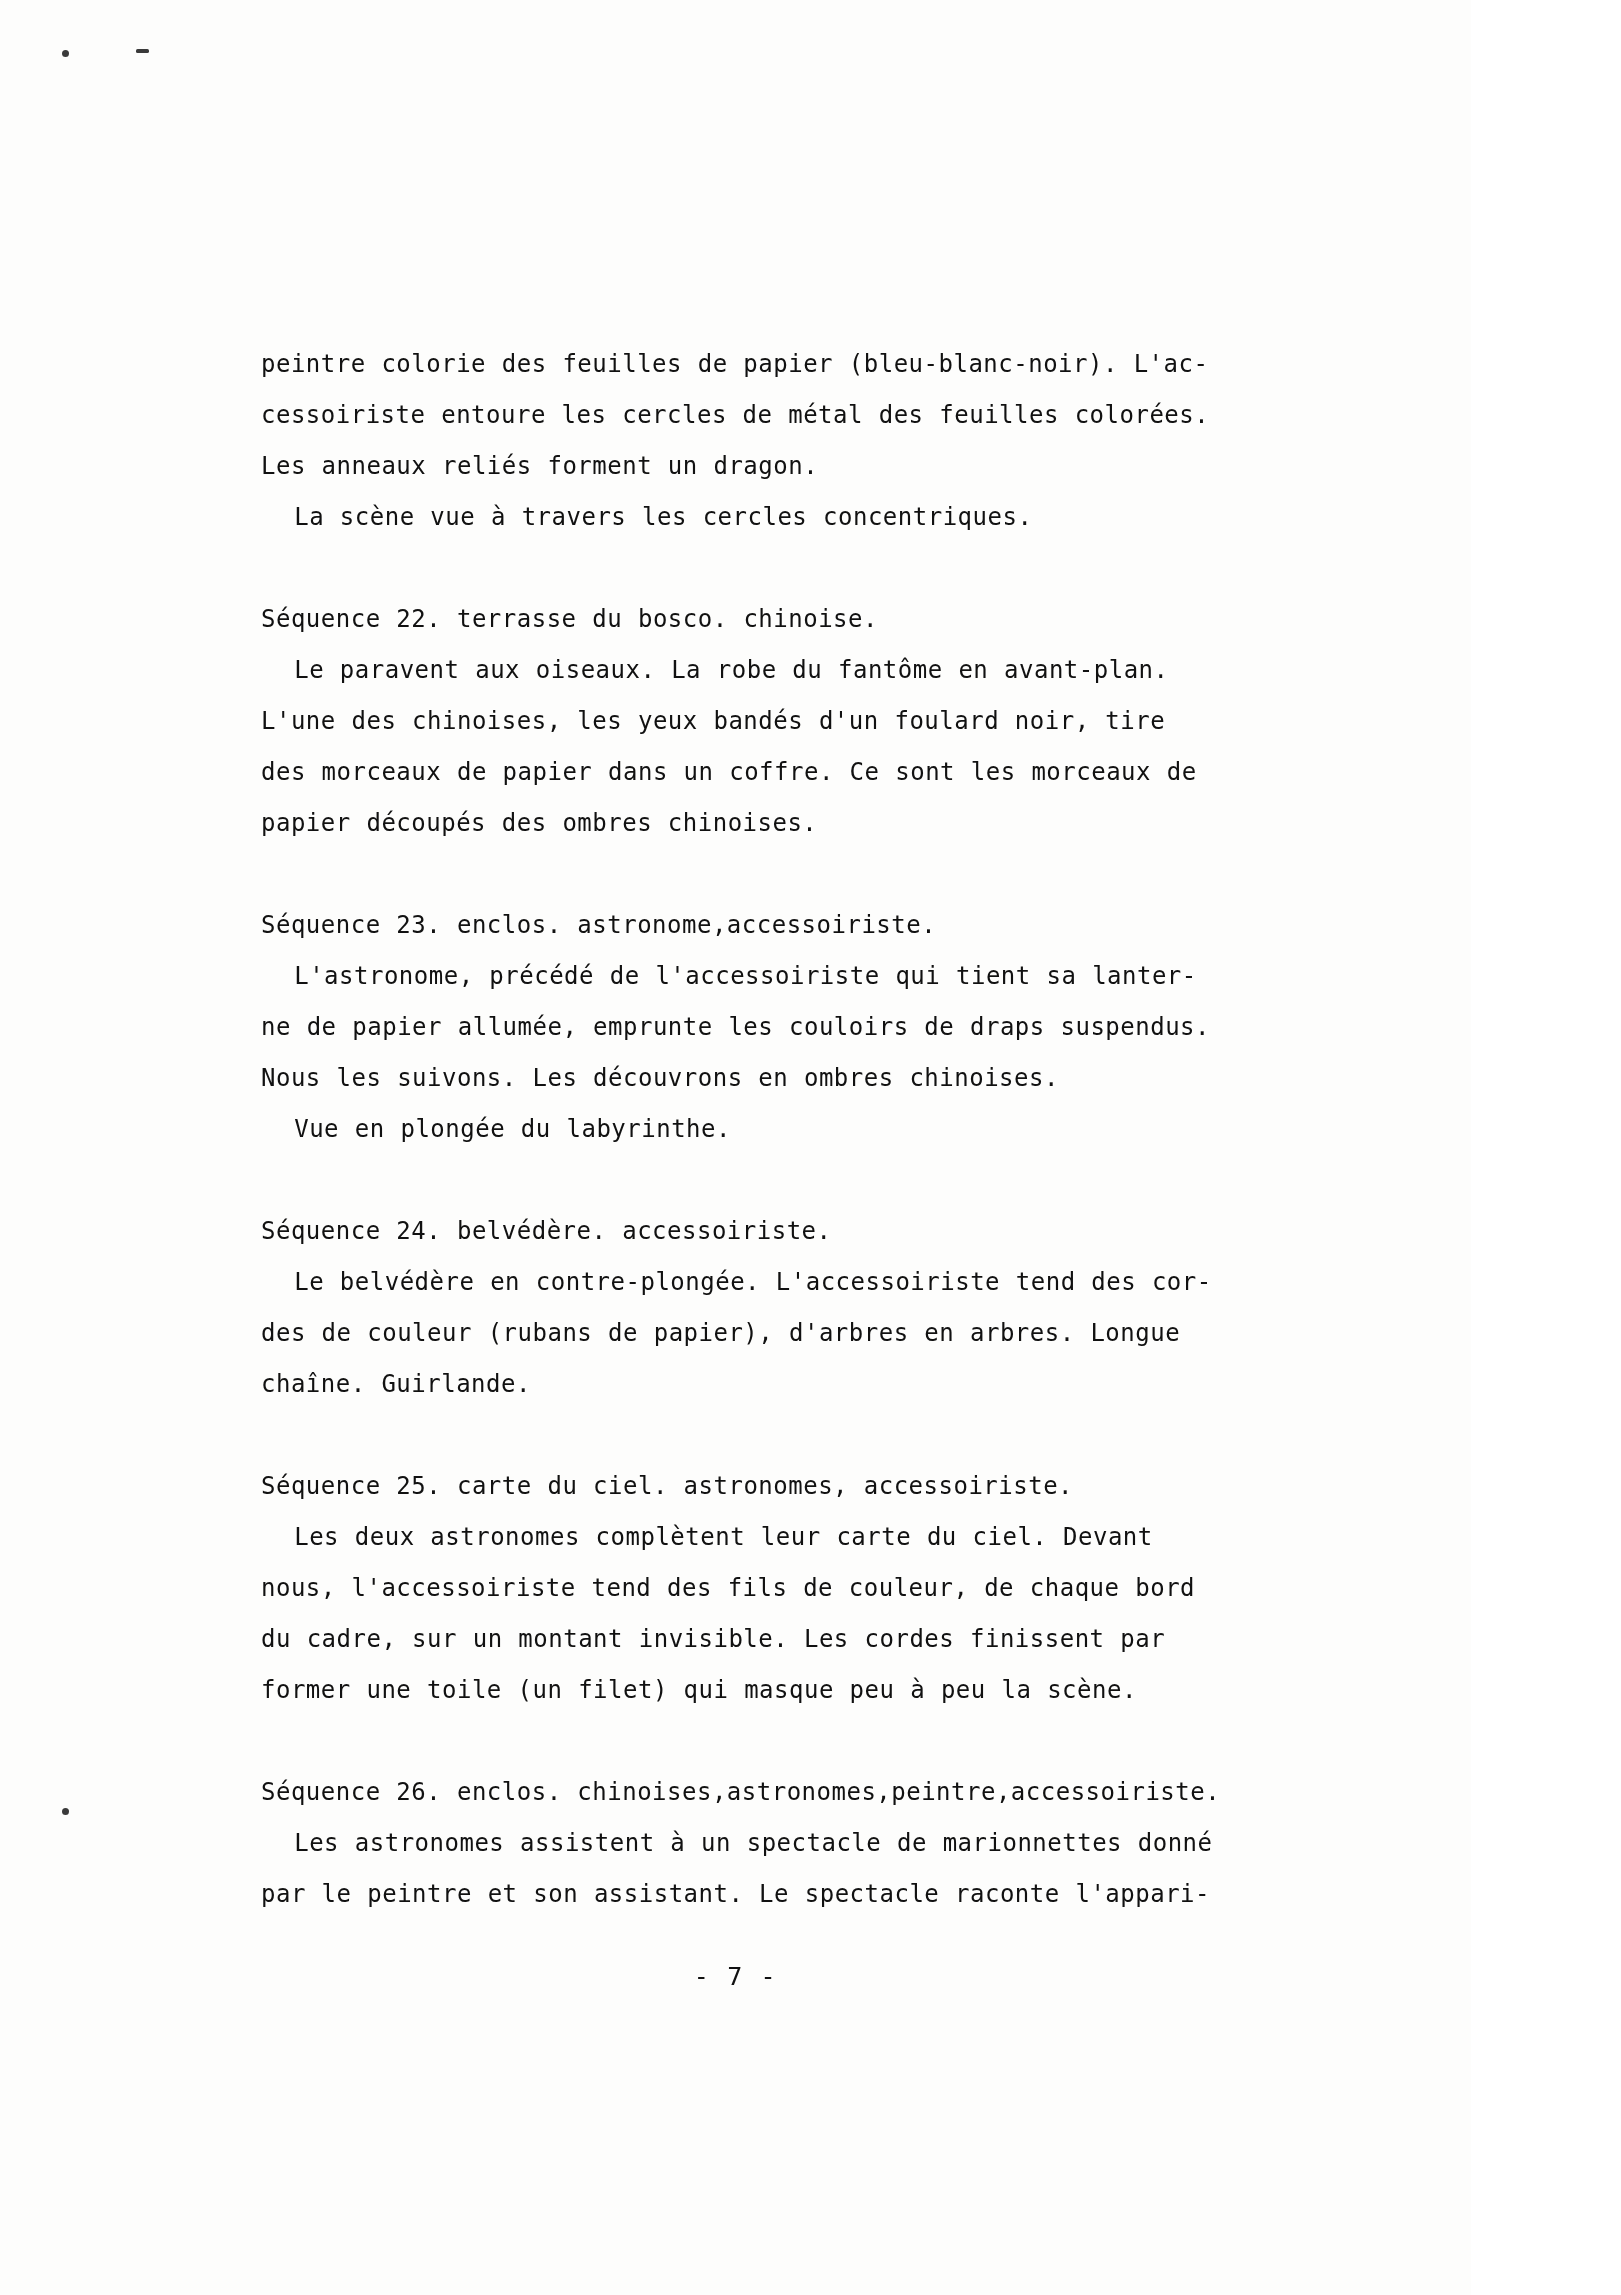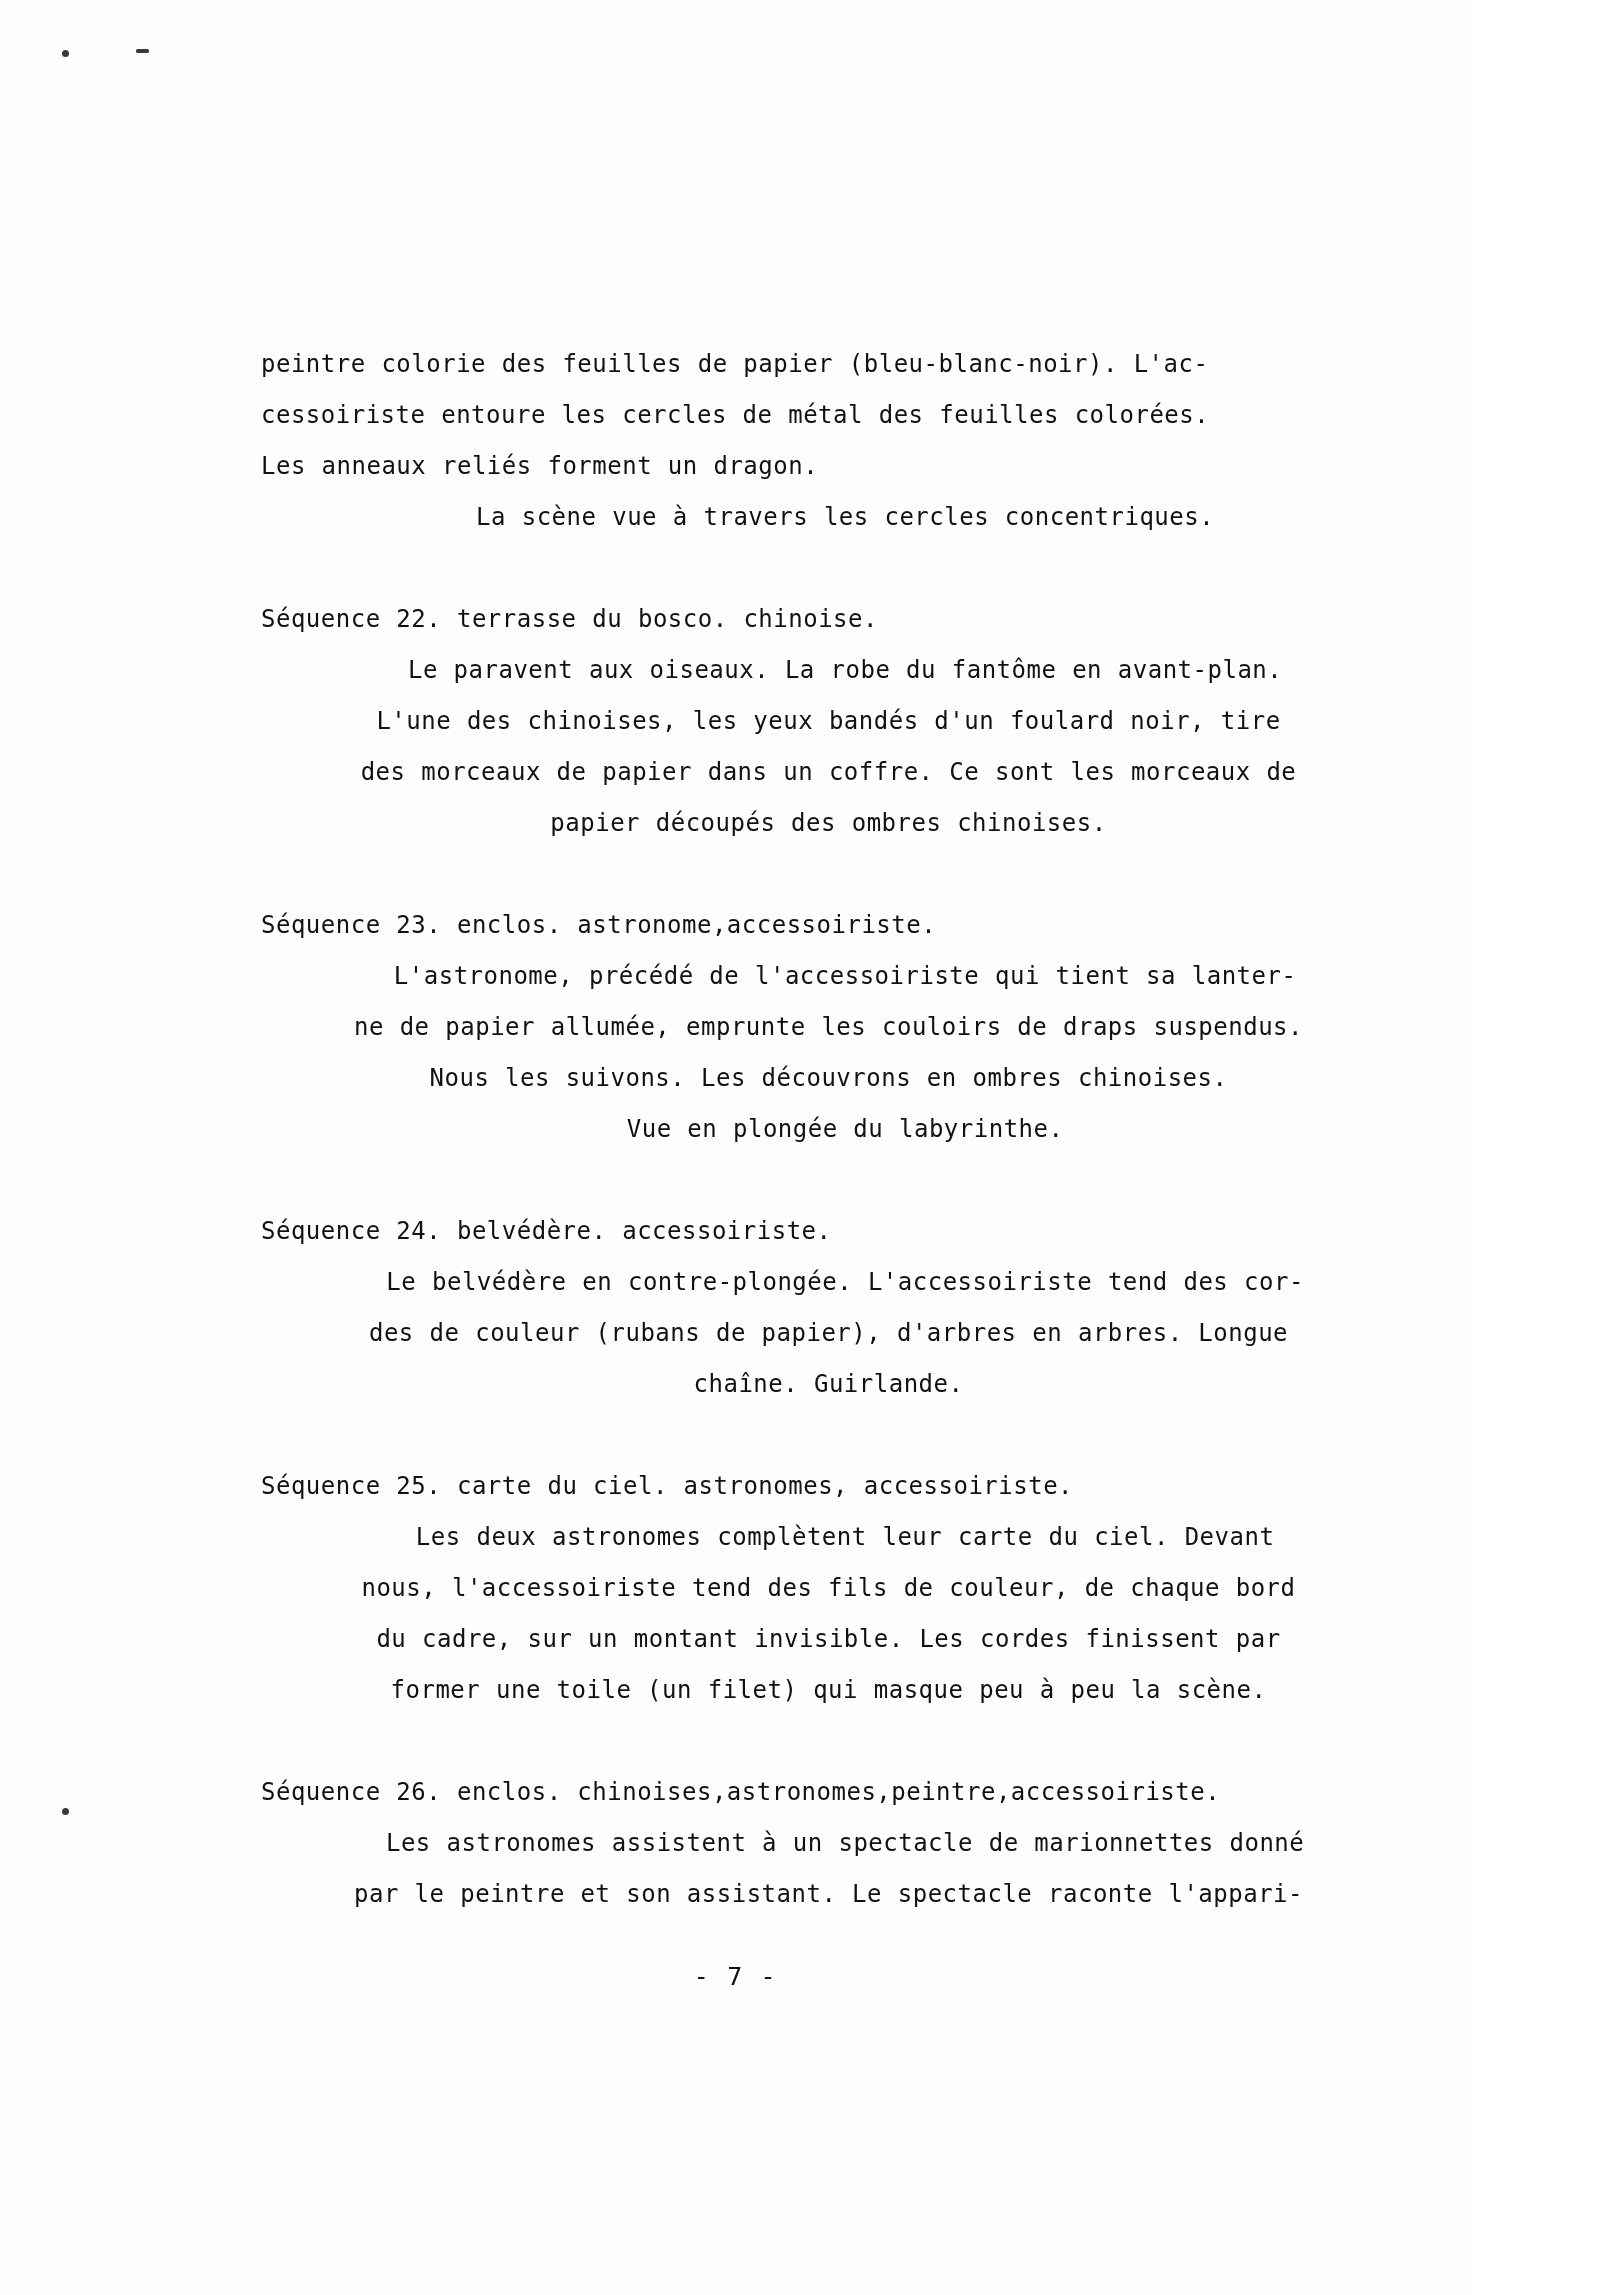--- a/index.html
+++ b/index.html
@@ -35,21 +35,20 @@
     letter-spacing: 0.5px;
     white-space: pre-wrap;
     word-spacing: 0.8px;
   }
   .para {
     margin: 0;
     padding: 0;
   }
   .para + .para {
     margin-top: 0;
-    text-align: center;
   }
   .gap {
     height: 51px;
   }
   .indent {
     display: inline-block;
     width: 2.3ch;
   }
   .seq-label {
     text-underline-offset: 4px;

